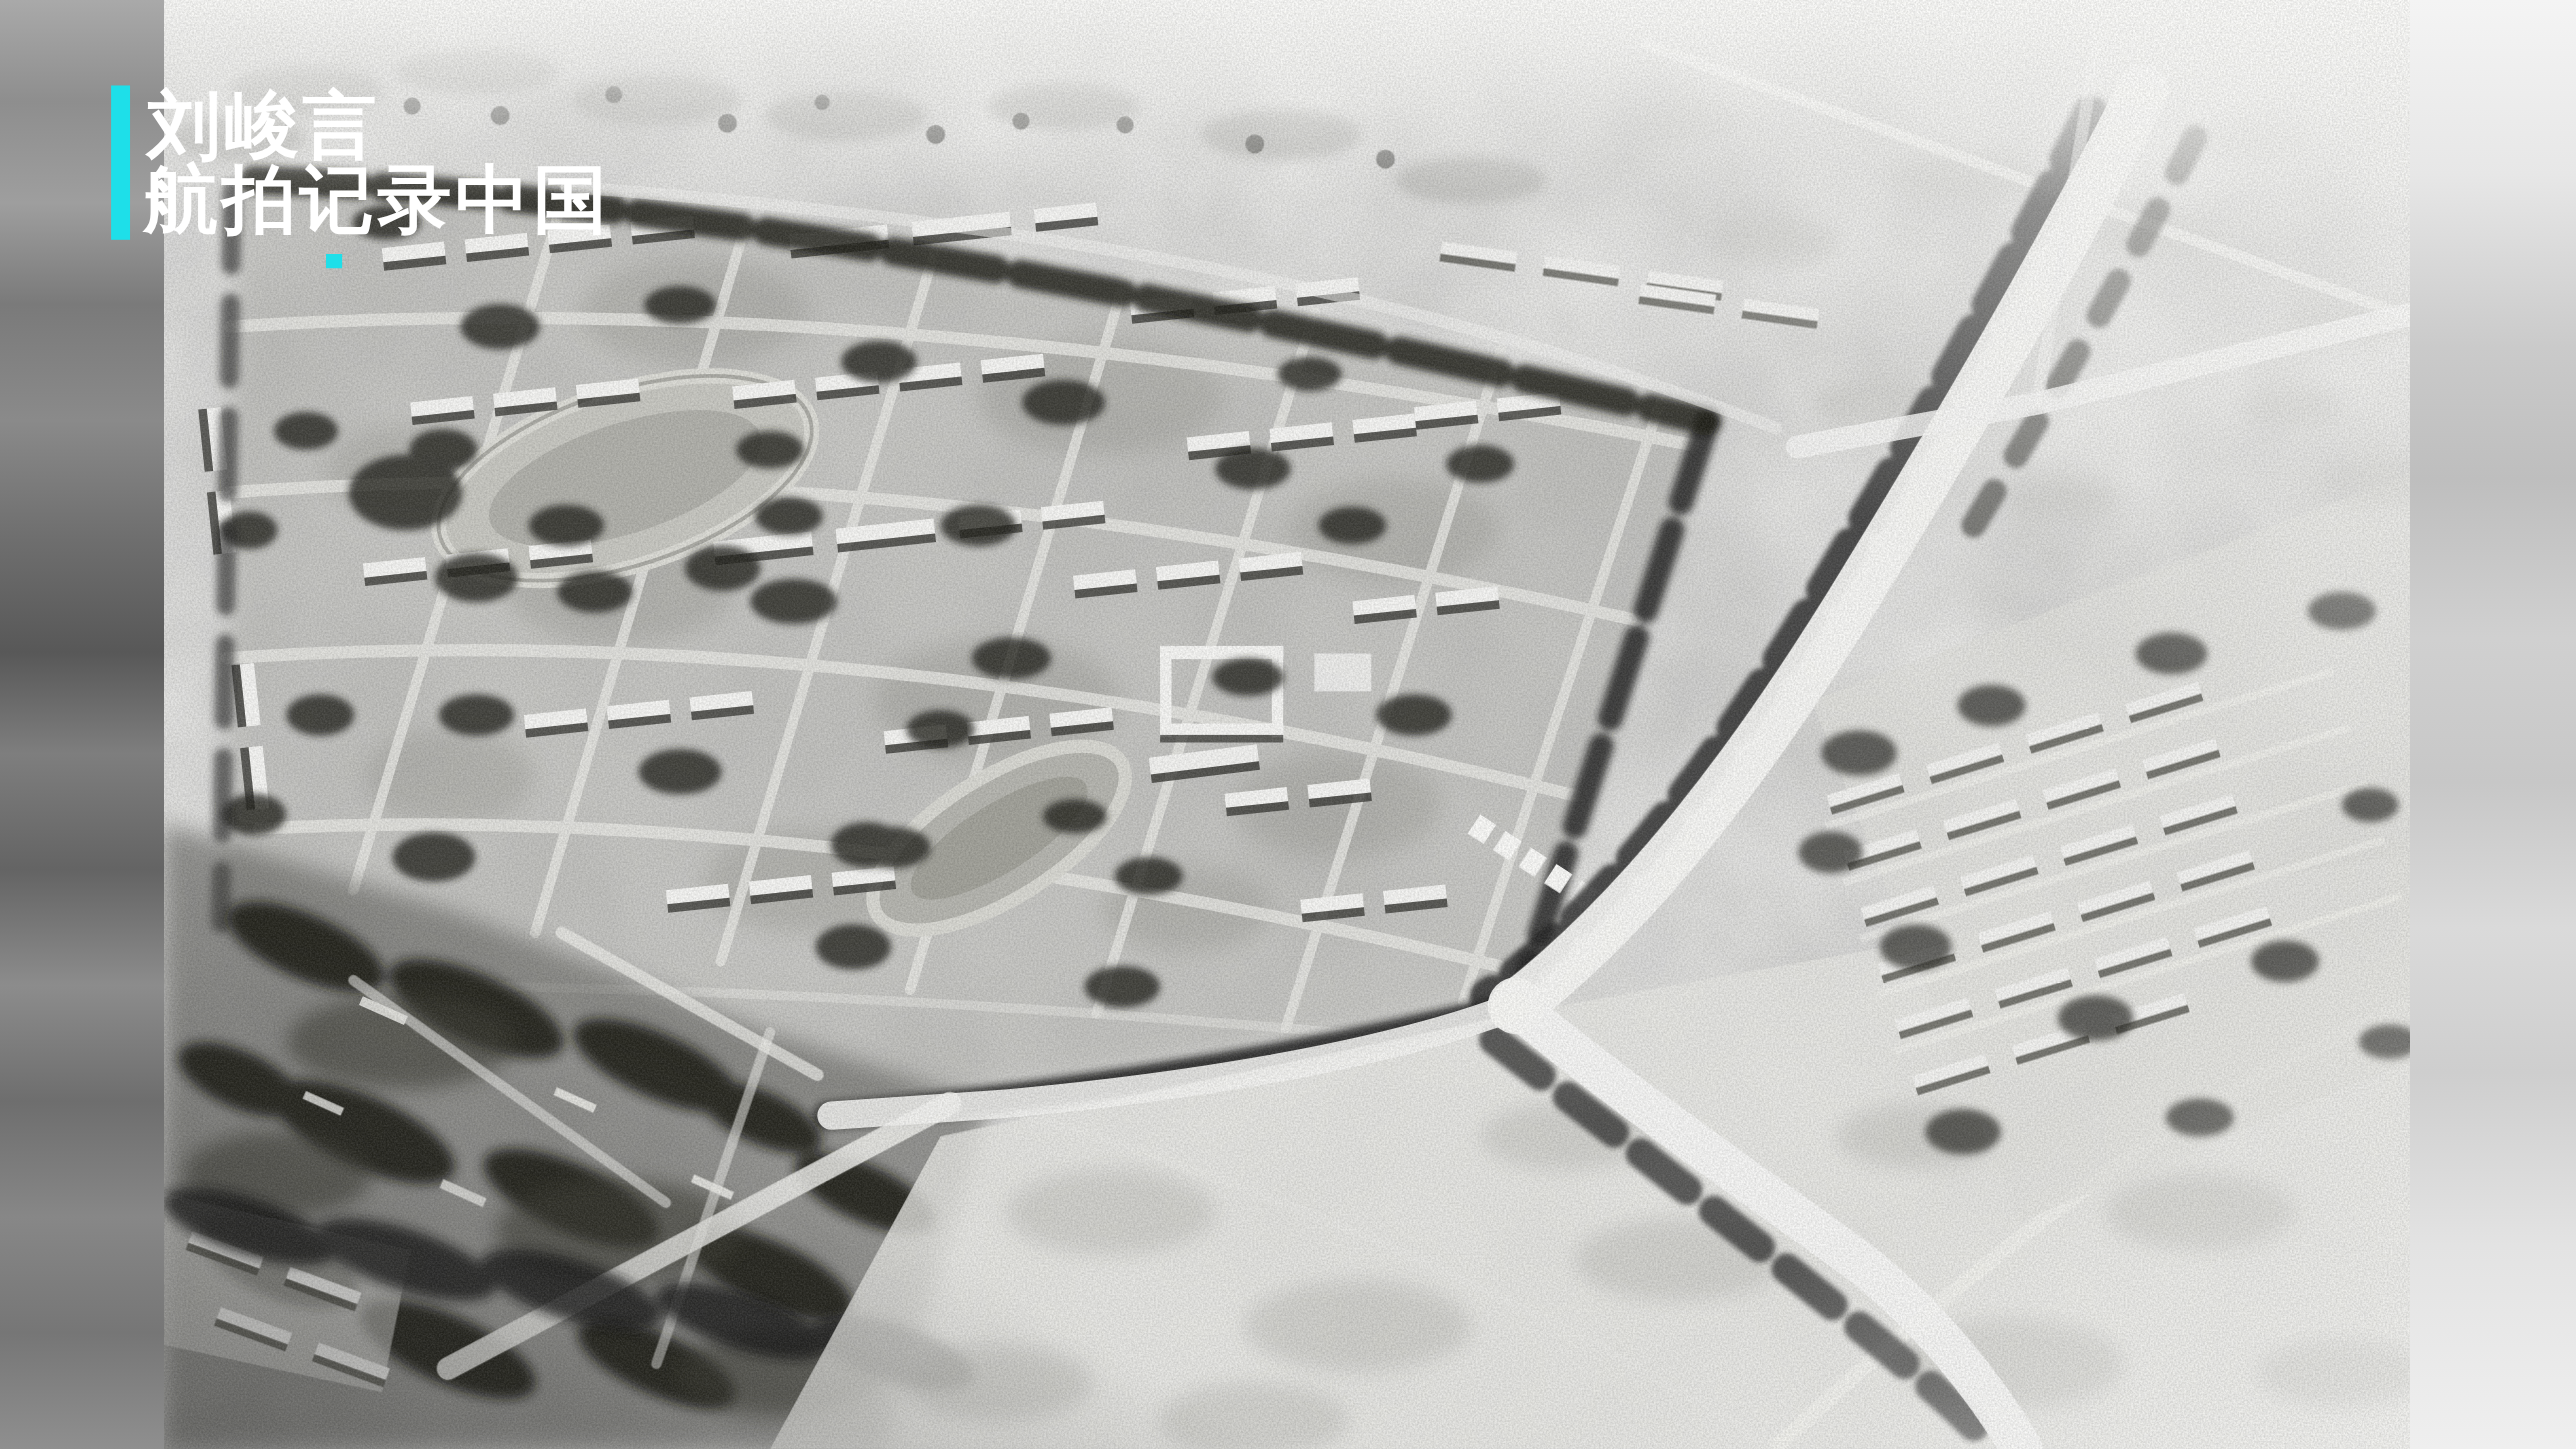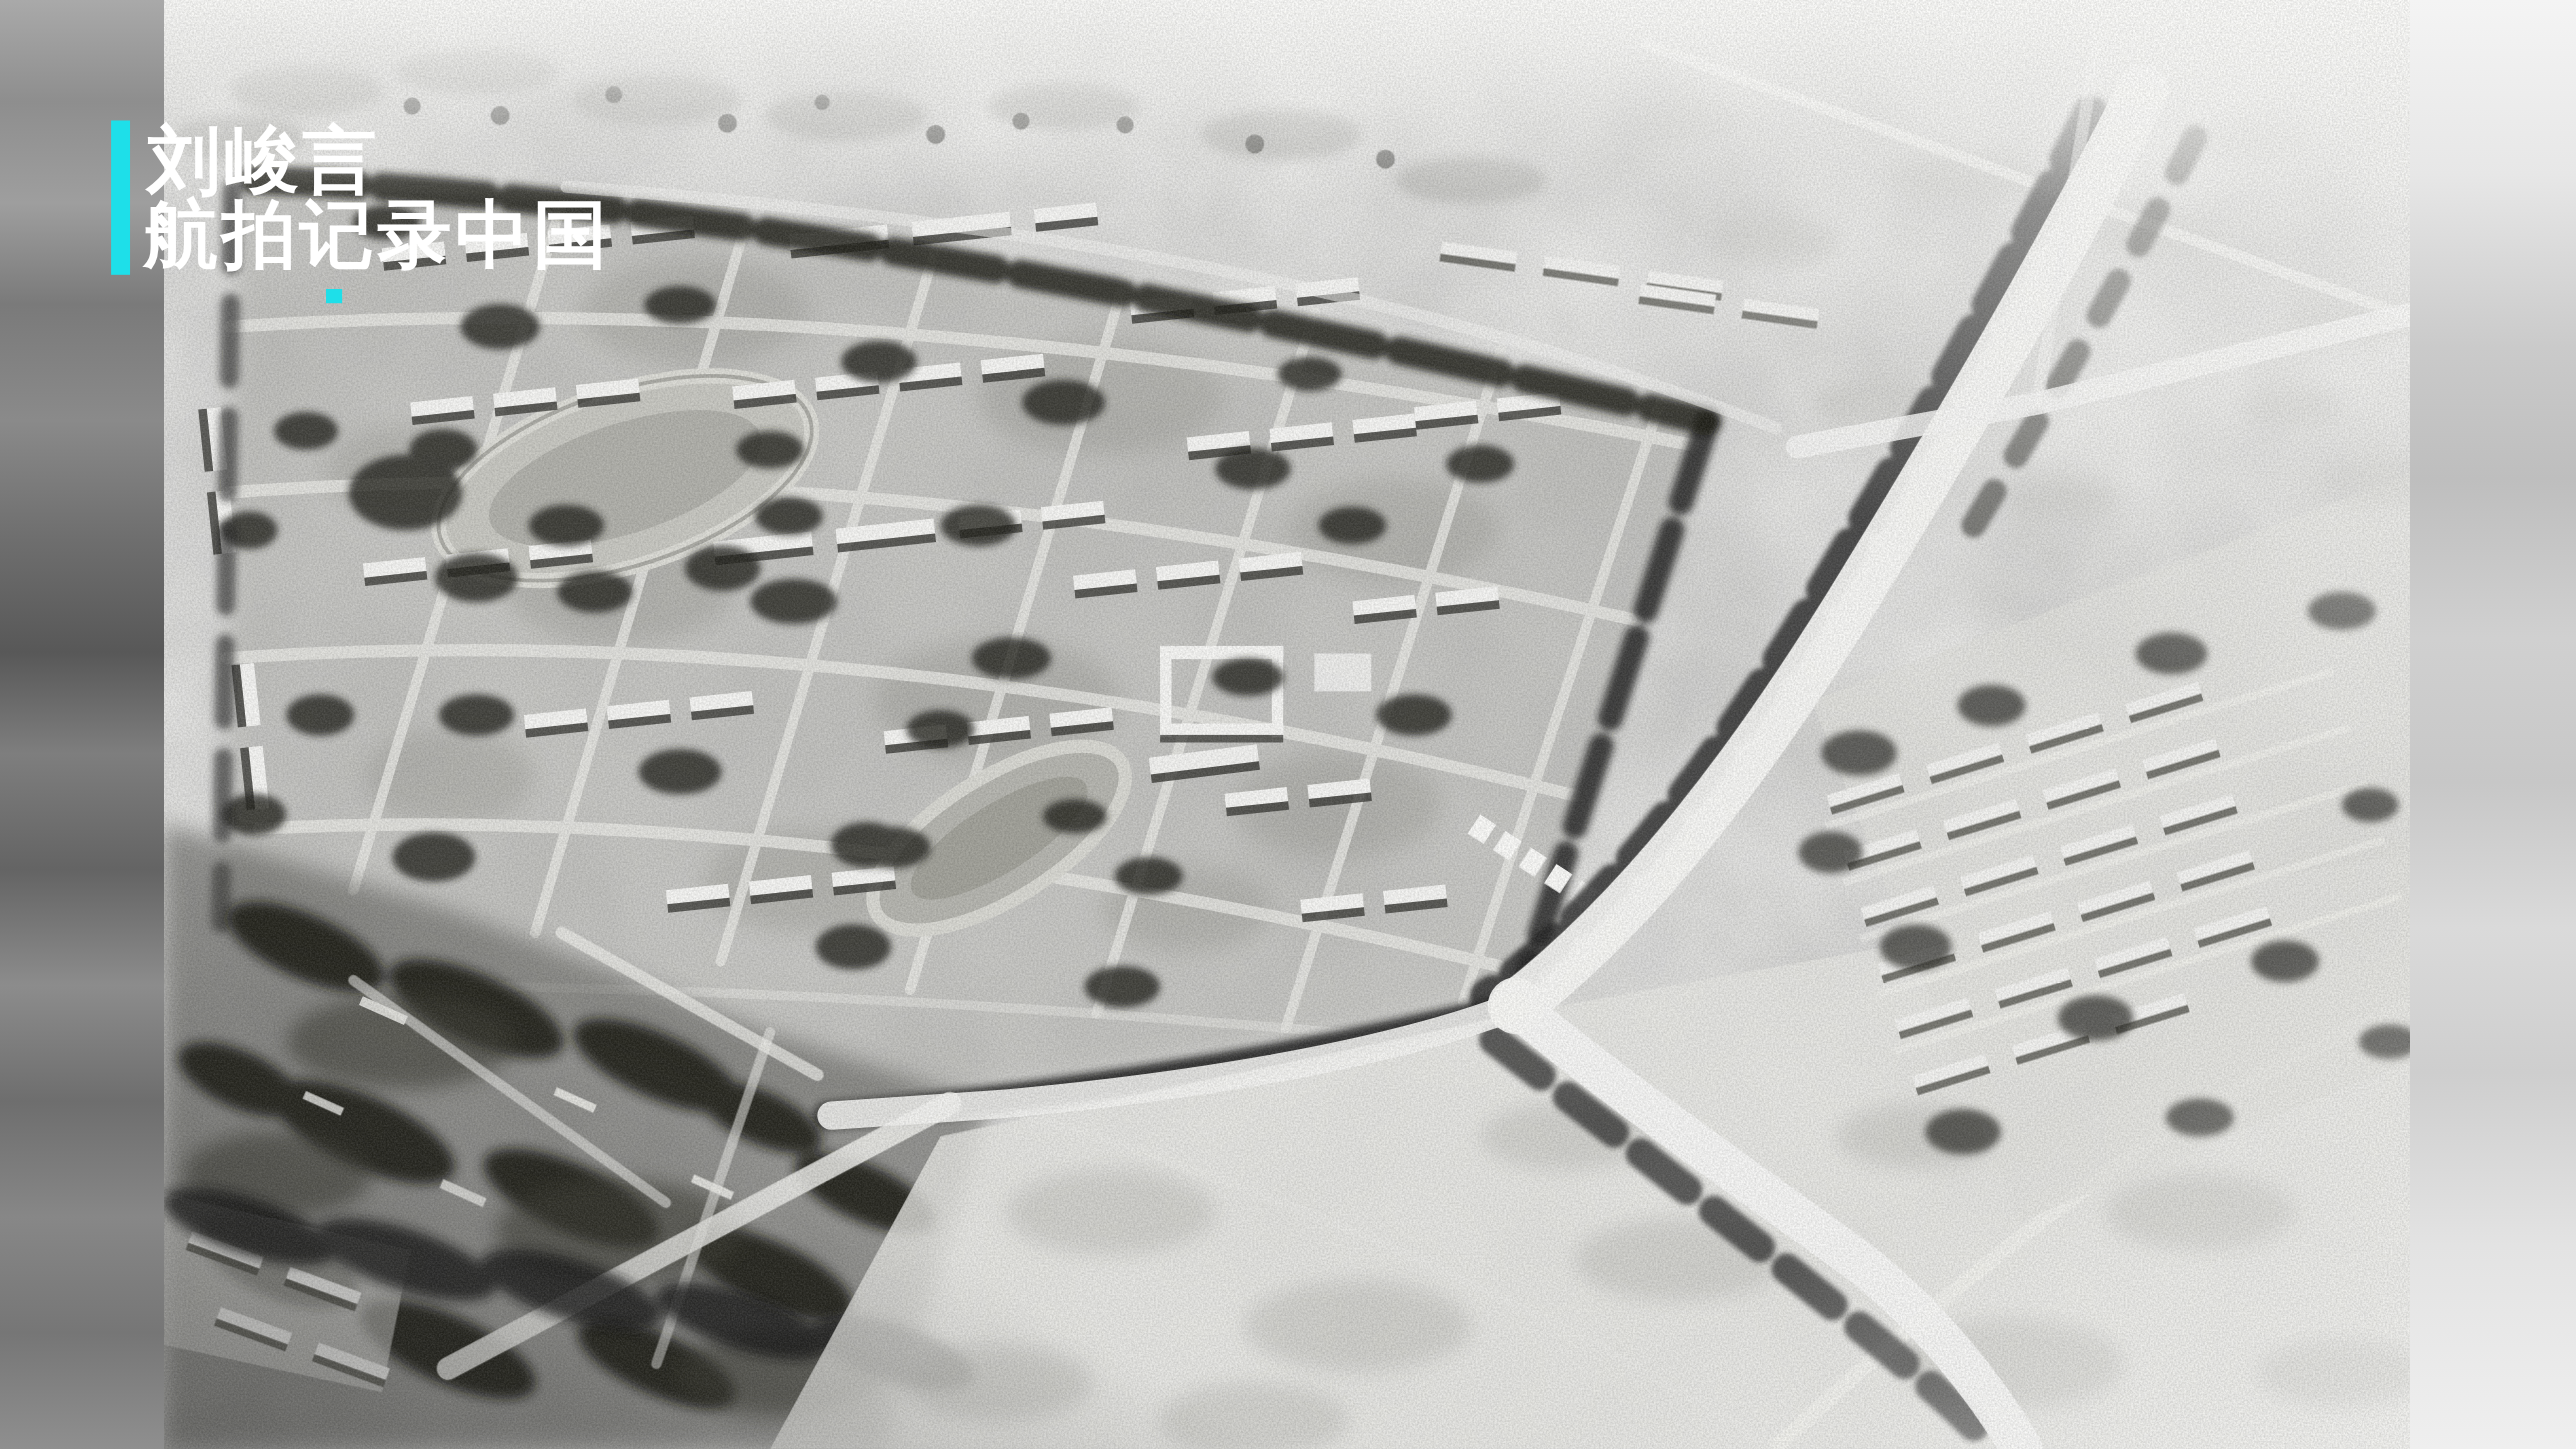--- a/index.html
+++ b/index.html
@@ -6,21 +6,21 @@
   .frame{position:relative;width:2576px;height:1449px;overflow:hidden;background:#e9e9e7;
          font-family:"Liberation Sans","DejaVu Sans",sans-serif;}
   .strip{position:absolute;top:0;height:1449px;}
   .strip-left{left:0;width:164px;
     background:linear-gradient(180deg,#a9a9a9 0%,#8e8e8e 7%,#9e9e9e 14%,#7a7a7a 21%,#8a8a8a 29%,
       #6f6f6f 37%,#585858 45%,#7e7e7e 52%,#646464 60%,#8c8c8c 68%,#6e6e6e 76%,#878787 84%,#767676 92%,#8f8f8f 100%);}
   .strip-right{left:2410px;width:166px;
     background:linear-gradient(180deg,#f4f4f4 0%,#e7e7e7 12%,#cacaca 24%,#bebebe 33%,#d0d0d0 44%,
       #c7c7c7 54%,#dadada 64%,#cecece 74%,#e3e3e3 86%,#efefef 100%);}
   .photo{position:absolute;left:164px;top:0;width:2246px;height:1449px;display:block;}
-  .watermark{position:absolute;left:0;top:0;width:852px;height:398px;margin-top:35px;}
+  .watermark{position:absolute;left:0;top:0;width:852px;height:398px;}
   .wm-accents{position:absolute;left:95px;top:76px;width:303px;height:303px;}
   .wm-line{position:absolute;color:#ffffff;font-weight:800;font-size:74px;line-height:1;
            letter-spacing:3.8px;white-space:nowrap;}
   .wm-line1{left:147px;top:89px;}
   .wm-line2{left:144px;top:163px;}
 </style>
 </head>
 <body>
 
 <div class="frame">

